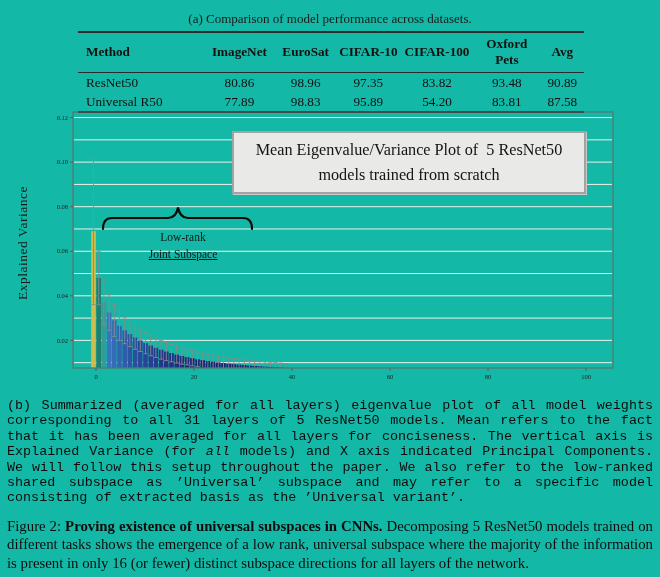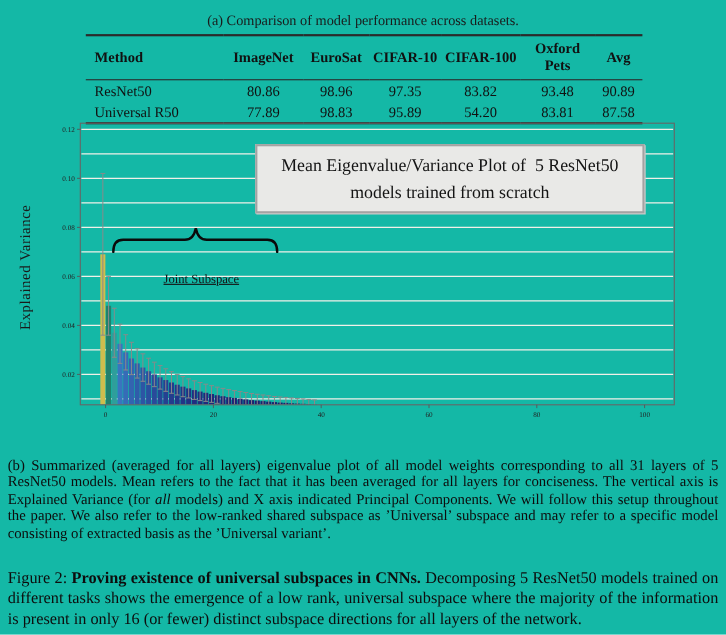--- a/index.html
+++ b/index.html
@@ -26,22 +26,22 @@
   .titlebox{position:absolute;left:210px;top:23px;width:350px;height:59px;
             background:#e9e9e7;border:2px solid #a3a3a3;box-shadow:1px 1px 0 #c9c9c9;
             display:flex;flex-direction:column;align-items:center;justify-content:center;margin-left:22px;}
   .titlebox div{font-size:16.2px;line-height:25px;color:#141414;white-space:pre;}
   .ann{position:absolute;text-align:center;font-size:11.5px;color:#141414;}
   .ann1{left:118px;top:123px;width:130px;}
   .ann2{left:110px;top:140px;width:146px;text-decoration:underline;}
   .xlab{position:absolute;left:230px;top:266px;width:220px;text-align:center;
         font-size:15.5px;color:#1a1a1a;}
   
-  .cap-b{position:absolute;top:415px;left:7px;width:646px;text-align:justify;
-         font-size:13.4px;line-height:15.4px;color:#0d0d0d;}
+  .cap-b{position:absolute;top:398px;left:7px;width:646px;text-align:justify;
+         font-size:13.4px;line-height:15.4px;color:#0d0d0d;font-family:Liberation Mono, monospace;}
   .cap-fig{position:absolute;top:517px;left:7px;width:646px;text-align:justify;
            font-size:14.8px;line-height:18.4px;color:#0d0d0d;}
   .cap-fig b{font-weight:bold;}
   .ital{font-style:italic;}
 </style>
 </head>
 <body>
 
 <div id="page">
 
@@ -266,20 +266,21 @@
         <text x="488" y="271" text-anchor="middle" font-size="6.5" font-family="Liberation Serif, serif" fill="#222">80</text>
         <line x1="586" y1="260" x2="586" y2="263" stroke="#555" stroke-width="0.8"></line>
         <text x="586" y="271" text-anchor="middle" font-size="6.5" font-family="Liberation Serif, serif" fill="#222">100</text>
         <path d="M103,121 Q103,110 112,110 L168,110 Q176,110 178,99.5 Q180,110 188,110 L243,110 Q252,110 252,121" fill="none" stroke="#0a0a0a" stroke-width="2.2" stroke-linecap="round"></path>
       </svg>
     <div class="ylab">Explained Variance</div>
     <div class="titlebox">
       <div>Mean Eigenvalue/Variance Plot of  5 ResNet50</div>
       <div>models trained from scratch</div>
     </div>
+    <div class="ann ann1">Low-rank</div>
     <div class="ann ann2">Joint Subspace</div>
   </div>
 
   <div class="cap-b"><span>(b) Summarized (averaged for all layers) eigenvalue plot of all model weights corresponding to all 31 layers of 5 ResNet50 models. Mean refers to the fact that it has been averaged for all layers for conciseness. The vertical axis is Explained Variance (for </span><span class="ital">all</span><span> models) and X axis indicated Principal Components. We will follow this setup throughout the paper. We also refer to the low-ranked shared subspace as ’Universal’ subspace and may refer to a specific model consisting of extracted basis as the ’Universal variant’.</span></div>
 
   <div class="cap-fig"><span>Figure 2: </span><b>Proving existence of universal subspaces in CNNs.</b><span> Decomposing 5 ResNet50 models trained on different tasks shows the emergence of a low rank, universal subspace where the majority of the information is present in only 16 (or fewer) distinct subspace directions for all layers of the network.</span></div>
 
 </div>
 
 </body></html>

